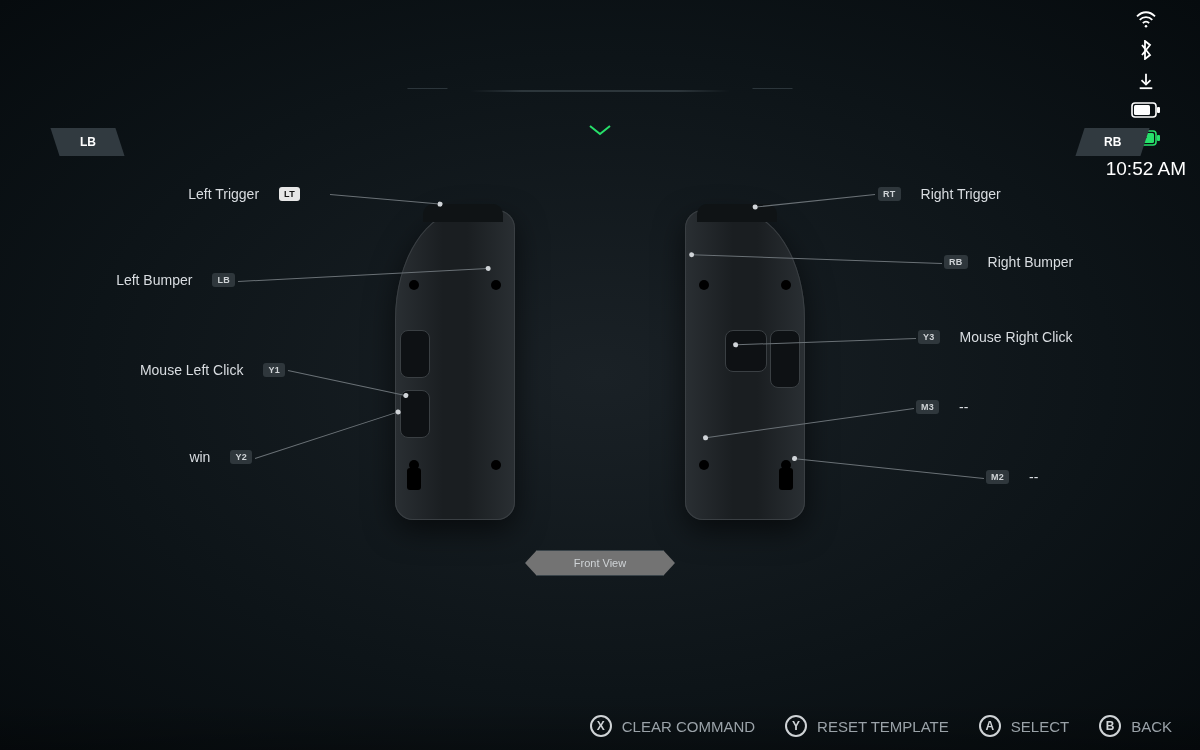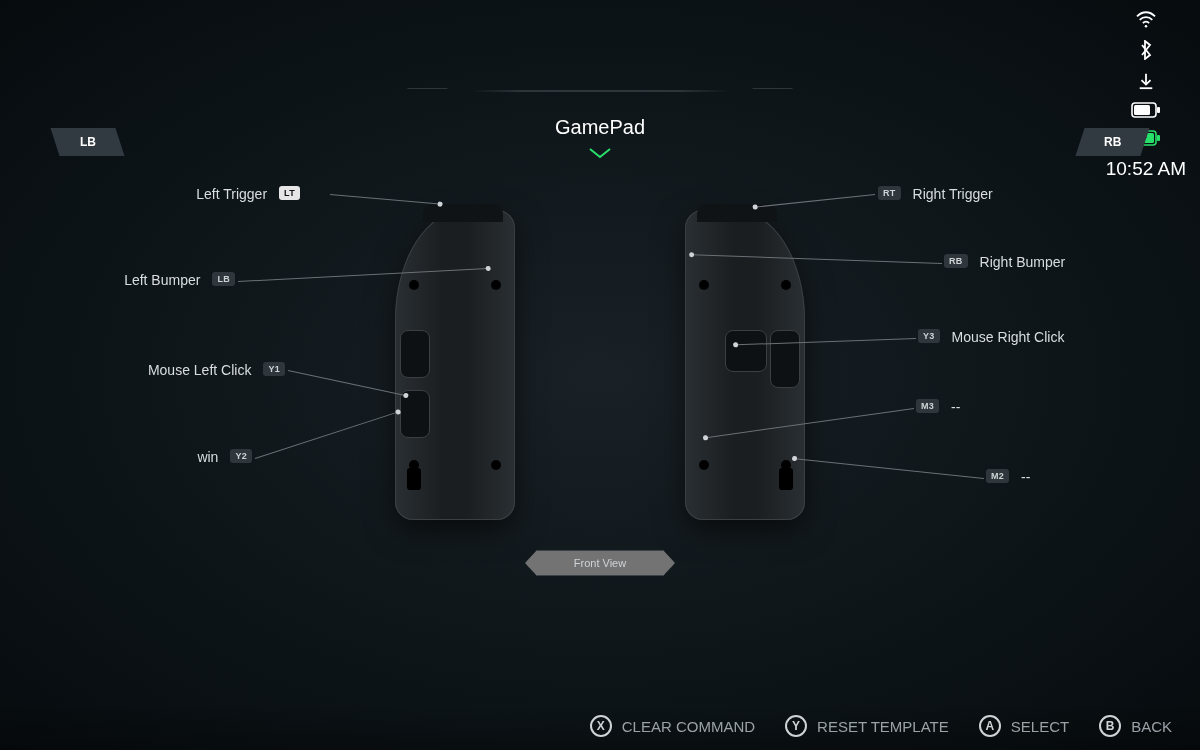--- a/index.html
+++ b/index.html
@@ -37,21 +37,21 @@
   .pad .screw { position:absolute; width:10px; height:10px; border-radius:50%; background:#000; }
   .pad.left  .btn.big1 { left:5px; top:120px; width:30px; height:48px; border-radius:8px; }
   .pad.left  .btn.big2 { left:5px; top:180px; width:30px; height:48px; border-radius:8px; }
   .pad.right .btn.big1 { right:5px; top:120px; width:30px; height:58px; border-radius:8px; }
   .pad.right .btn.sq   { left:40px; top:120px; width:42px; height:42px; border-radius:8px; }
   .pad .port { position:absolute; bottom:30px; width:14px; height:22px; border-radius:3px; background:#000; }
   .pad.left  .port{ left:12px; }
   .pad.right .port{ right:12px; }
 
   
-  .lbl { position:absolute; display:flex; align-items:flex-start; gap:12px; font-size:14px; color:#d9dde1; white-space:nowrap; }
+  .lbl { position:absolute; display:flex; align-items:center; gap:20px; font-size:14px; color:#d9dde1; white-space:nowrap; }
   .lbl.left  { justify-content:flex-end; text-align:right; }
   .lbl.right { justify-content:flex-start; }
   .key { font-size:9px; font-weight:700; padding:2px 5px; border-radius:3px; background:#2f373c; color:#cfd3d6; letter-spacing:.3px; }
   .key.lt { background:#e6e6e6; color:#111; }
   .lead { position:absolute; height:1px; background:#6a7176; }
   .lead::after{content:"";position:absolute;right:-3px;top:-2px;width:5px;height:5px;border-radius:50%;background:#d0d4d8;}
   .lead.flip::after{left:-3px;right:auto;}
 
   
   .views { position:absolute; left:50%; transform:translateX(-50%); top:550px; display:flex; flex-direction:column; align-items:center; gap:10px; }
@@ -109,21 +109,20 @@
 
   <div class="shoulder left">
       <span>LB</span>
     </div>
   <div class="shoulder right">
       <span>RB</span>
     </div>
 
   <div class="hr-deco"></div>
   <div class="title-wrap">
-    <div class="title">GamePad</div>
     <svg class="chevron" viewBox="0 0 24 12">
         <path d="M2 2l10 8 10-8" fill="none" stroke="#27e06a" stroke-width="2"></path>
       </svg>
   </div>
 
   <div class="pad left">
     <div class="trigger"></div>
     <div class="btn big1"></div>
       <div class="btn big2"></div>
     <div class="screw" style="left:14px;top:70px"></div>

